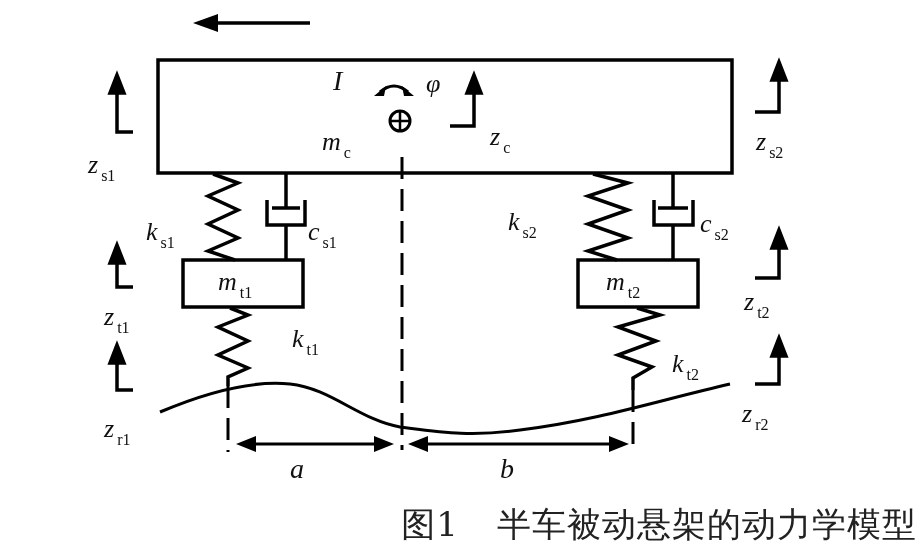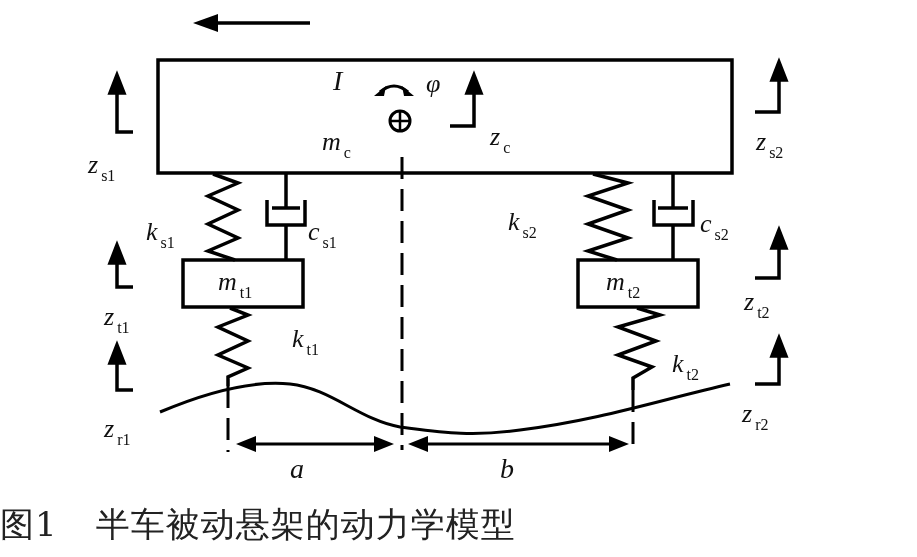--- a/index.html
+++ b/index.html
@@ -1,20 +1,20 @@
 <!DOCTYPE html>
 <html><head>
 <meta charset="utf-8">
 <style>
   html, body { margin: 0; padding: 0; background: #ffffff; }
   body { width: 917px; height: 557px; overflow: hidden; position: relative; font-family: "Liberation Serif", serif; }
   svg#diagram { position: absolute; left: 0; top: 0; }
   .lbl { font-family: "Liberation Serif", "DejaVu Serif", serif; font-style: italic; fill: #111; }
   .sub { font-family: "Liberation Serif", "DejaVu Serif", serif; font-style: normal; fill: #111; }
-  .caption { position: absolute; left: 0; right: 0; top: 502px; text-align: left; font-family: "DejaVu Serif", "Liberation Serif", serif; font-size: 34px; color: #222; letter-spacing: 1px; }
+  .caption { position: absolute; left: 0; right: 0; top: 502px; text-align: right; font-family: "DejaVu Serif", "Liberation Serif", serif; font-size: 34px; color: #222; letter-spacing: 1px; }
   .caption .num { margin-right: 38px; }
 </style>
 </head>
 <body>
 
 <svg id="diagram" width="917" height="557" viewBox="0 0 917 557">
   <defs>
     <marker id="ah" markerWidth="10" markerHeight="10" refX="5" refY="5" orient="auto" markerUnits="userSpaceOnUse">
       <path d="M0,0 L10,5 L0,10 z" fill="#000"></path>
     </marker>

